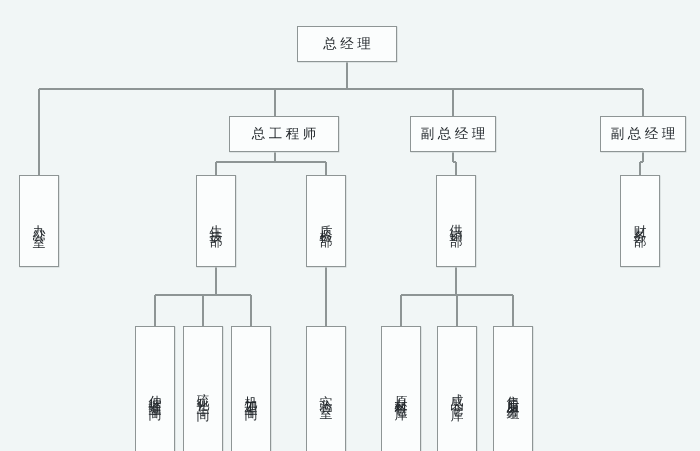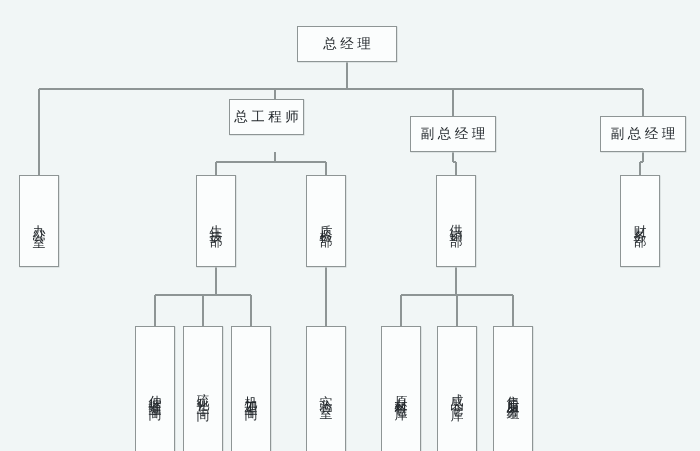--- a/index.html
+++ b/index.html
@@ -99,21 +99,21 @@
       <line x1="456" y1="251" x2="456" y2="279" stroke="#8e9595" stroke-width="1.1" shape-rendering="crispEdges"></line>
       <line x1="401" y1="279" x2="513" y2="279" stroke="#8e9595" stroke-width="1.1" shape-rendering="crispEdges"></line>
       <line x1="401" y1="279" x2="401" y2="310" stroke="#8e9595" stroke-width="1.1" shape-rendering="crispEdges"></line>
       <line x1="457" y1="279" x2="457" y2="310" stroke="#8e9595" stroke-width="1.1" shape-rendering="crispEdges"></line>
       <line x1="513" y1="279" x2="513" y2="310" stroke="#8e9595" stroke-width="1.1" shape-rendering="crispEdges"></line>
     </svg>
   <div id="node-layer">
       <div class="node horiz" style="left: 297px; top: 10px; width: 100px; height: 36px; background: rgb(251, 253, 253); border-color: rgb(142, 149, 149);">
         <span class="node-label" style="color: rgb(35, 40, 44);">总经理</span>
       </div>
-      <div class="node horiz" style="left: 229px; top: 83px; width: 75px; height: 36px; background: rgb(251, 253, 253); border-color: rgb(142, 149, 149);">
+      <div class="node horiz" style="left: 229px; top: 100px; width: 110px; height: 36px; background: rgb(251, 253, 253); border-color: rgb(142, 149, 149);">
         <span class="node-label" style="color: rgb(35, 40, 44);">总工程师</span>
       </div>
       <div class="node horiz" style="left: 410px; top: 100px; width: 86px; height: 36px; background: rgb(251, 253, 253); border-color: rgb(142, 149, 149);">
         <span class="node-label" style="color: rgb(35, 40, 44);">副总经理</span>
       </div>
       <div class="node horiz" style="left: 600px; top: 100px; width: 86px; height: 36px; background: rgb(251, 253, 253); border-color: rgb(142, 149, 149);">
         <span class="node-label" style="color: rgb(35, 40, 44);">副总经理</span>
       </div>
       <div class="node vert" style="left: 19px; top: 159px; width: 40px; height: 92px; background: rgb(251, 253, 253); border-color: rgb(142, 149, 149);">
         <span class="node-label" style="color: rgb(35, 40, 44);">办公室</span>

